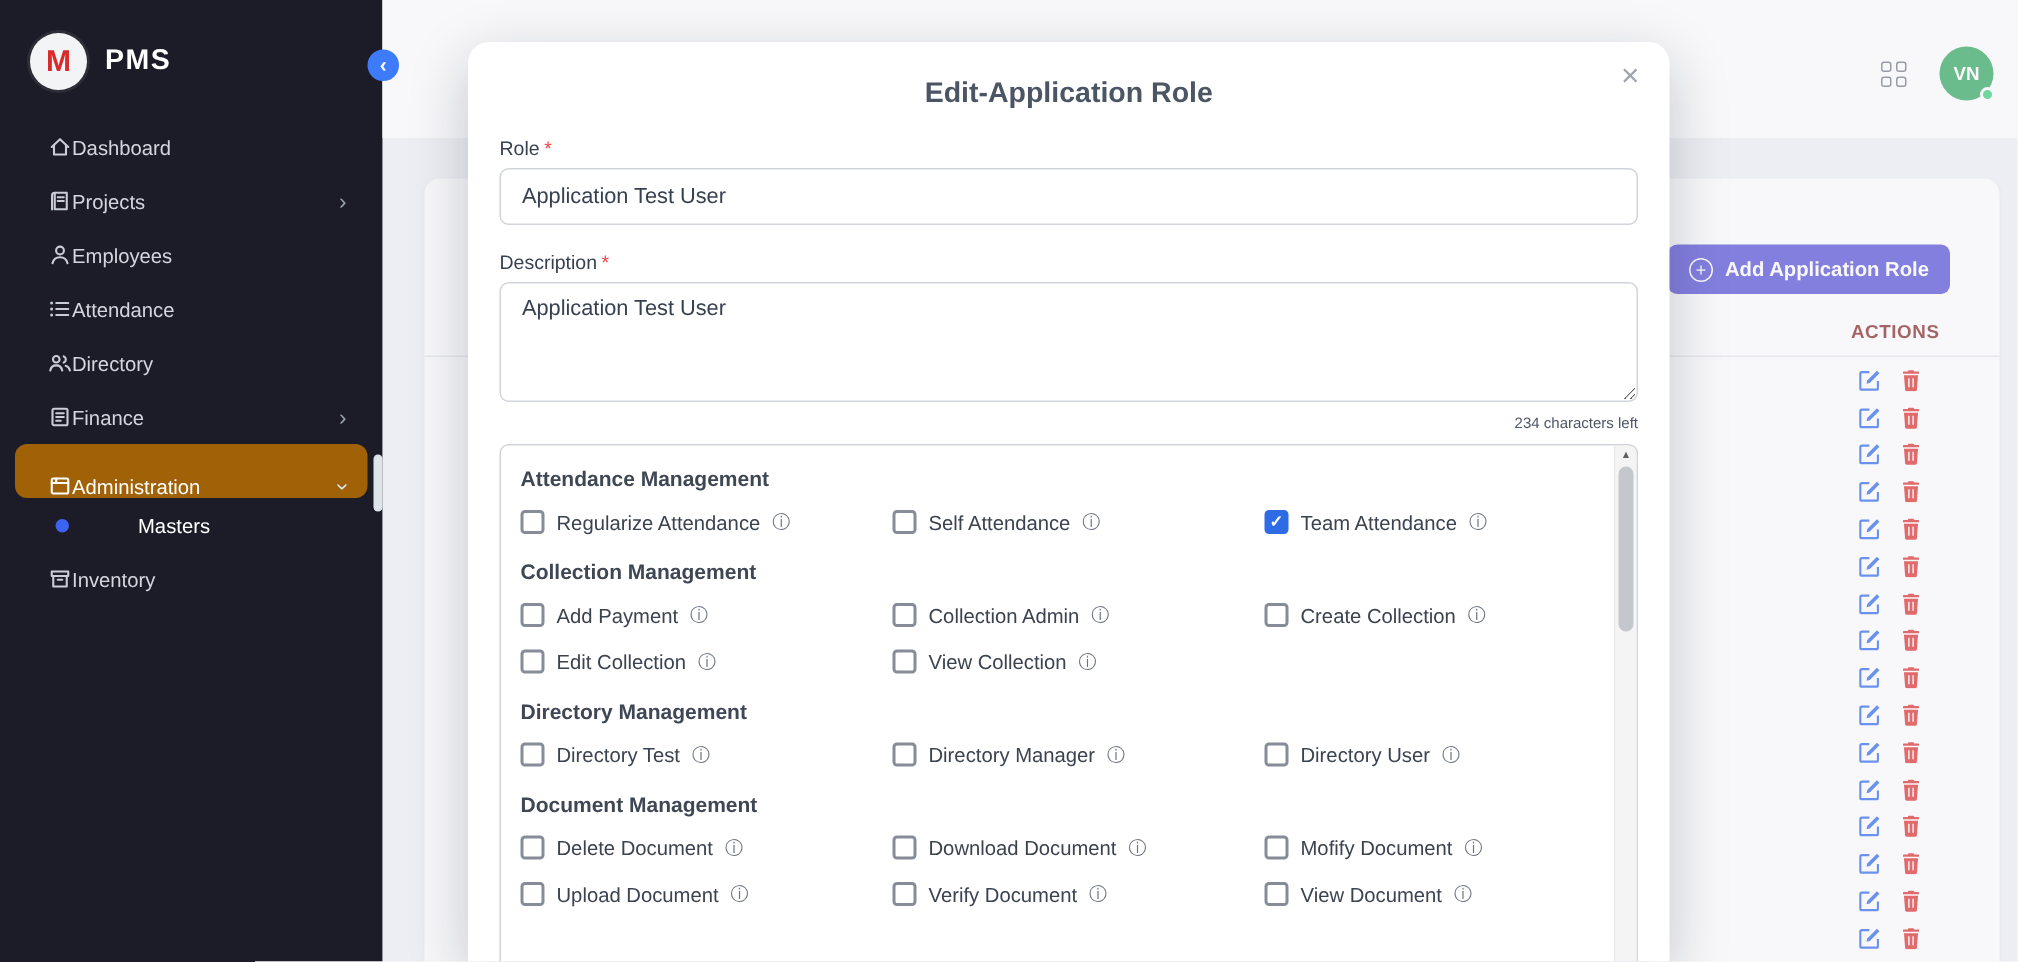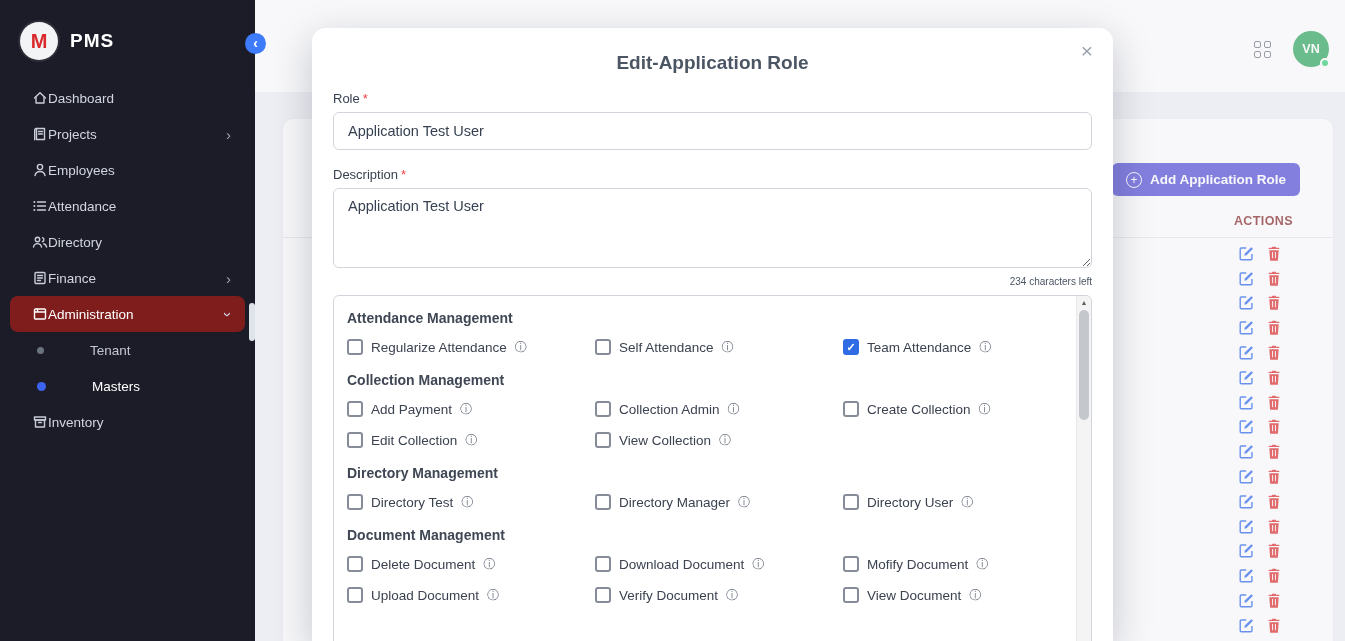--- a/index.html
+++ b/index.html
@@ -8,21 +8,21 @@
 
   
   .sidebar { position:absolute; left:0; top:0; width:255px; height:641px; background:#1c1c28; z-index:1; }
   .logo-row { display:flex; align-items:center; gap:12px; padding:22px 20px 14px 20px; }
   .logo-circle { width:38px; height:38px; border-radius:50%; background:#f3f4f6; display:flex; align-items:center; justify-content:center;
                  font-weight:700; font-size:20px; color:#d92b2b; box-shadow:0 0 0 2px rgba(255,255,255,0.08); }
   .logo-text { color:#fff; font-size:19px; font-weight:700; letter-spacing:1px; }
   .nav { margin-top:6px; }
   .nav-item { display:flex; align-items:center; height:36px; margin:0 10px; padding-left:22px; border-radius:8px;
               color:#d2d6de; font-size:13.5px; cursor:pointer; }
-  .nav-item.active { background:#7f1d1d; color:#ffffff; }
+  .nav-item.active { background:#a16207; color:#ffffff;align-items:flex-end; }
   .nav-ic { width:16px; height:16px; display:inline-flex; }
   .nav-ic svg { width:16px; height:16px; }
   .chev { margin-left:auto; margin-right:14px; color:#9ca3af; font-size:15px; line-height:1; }
   .nav-item.active .chev { color:#e0e7ff; transform:rotate(90deg); }
   .sub-item { display:flex; align-items:center; height:36px; margin:0 10px; padding-left:27px; color:#c3c8d2; font-size:13.5px; cursor:pointer; }
   .sub-item .dot { width:7px; height:7px; border-radius:50%; background:#6b7280; }
   .sub-item .dot-active { width:9px; height:9px; background:#3d63f2; }
   .sub-item span:last-child { margin-left:46px; }
   .sub-item.active { color:#ffffff; }
   .sidebar-indicator { position:absolute; left:249px; top:303px; width:6px; height:38px; background:#dfe3ea; border-radius:3px; z-index:6; }
@@ -154,24 +154,20 @@
       <div class="nav-item active">
         <span class="nav-ic">
           <svg viewBox="0 0 16 16">
             <rect x="2.5" y="3" width="11" height="10" rx="1" fill="none" stroke="#ffffff" stroke-width="1.4" stroke-linecap="round" stroke-linejoin="round"></rect>
             <path d="M2.5 6h11M5.5 3v3" fill="none" stroke="#ffffff" stroke-width="1.4" stroke-linecap="round" stroke-linejoin="round"></path>
           </svg>
         </span>
         <span class="nav-label">Administration</span>
         <span class="chev">›</span>
       </div>
-      <div class="sub-item">
-        <span class="dot "></span>
-        <span>Tenant</span>
-      </div>
       <div class="sub-item active">
         <span class="dot dot-active"></span>
         <span>Masters</span>
       </div>
       <div class="nav-item">
         <span class="nav-ic">
           <svg viewBox="0 0 16 16">
             <path d="M2.5 3h11v3h-11z" fill="none" stroke="#c9cdd6" stroke-width="1.4" stroke-linecap="round" stroke-linejoin="round"></path>
             <path d="M3.5 6h9v7h-9z" fill="none" stroke="#c9cdd6" stroke-width="1.4" stroke-linecap="round" stroke-linejoin="round"></path>
             <path d="M6.5 8.5h3" fill="none" stroke="#c9cdd6" stroke-width="1.4" stroke-linecap="round" stroke-linejoin="round"></path>

